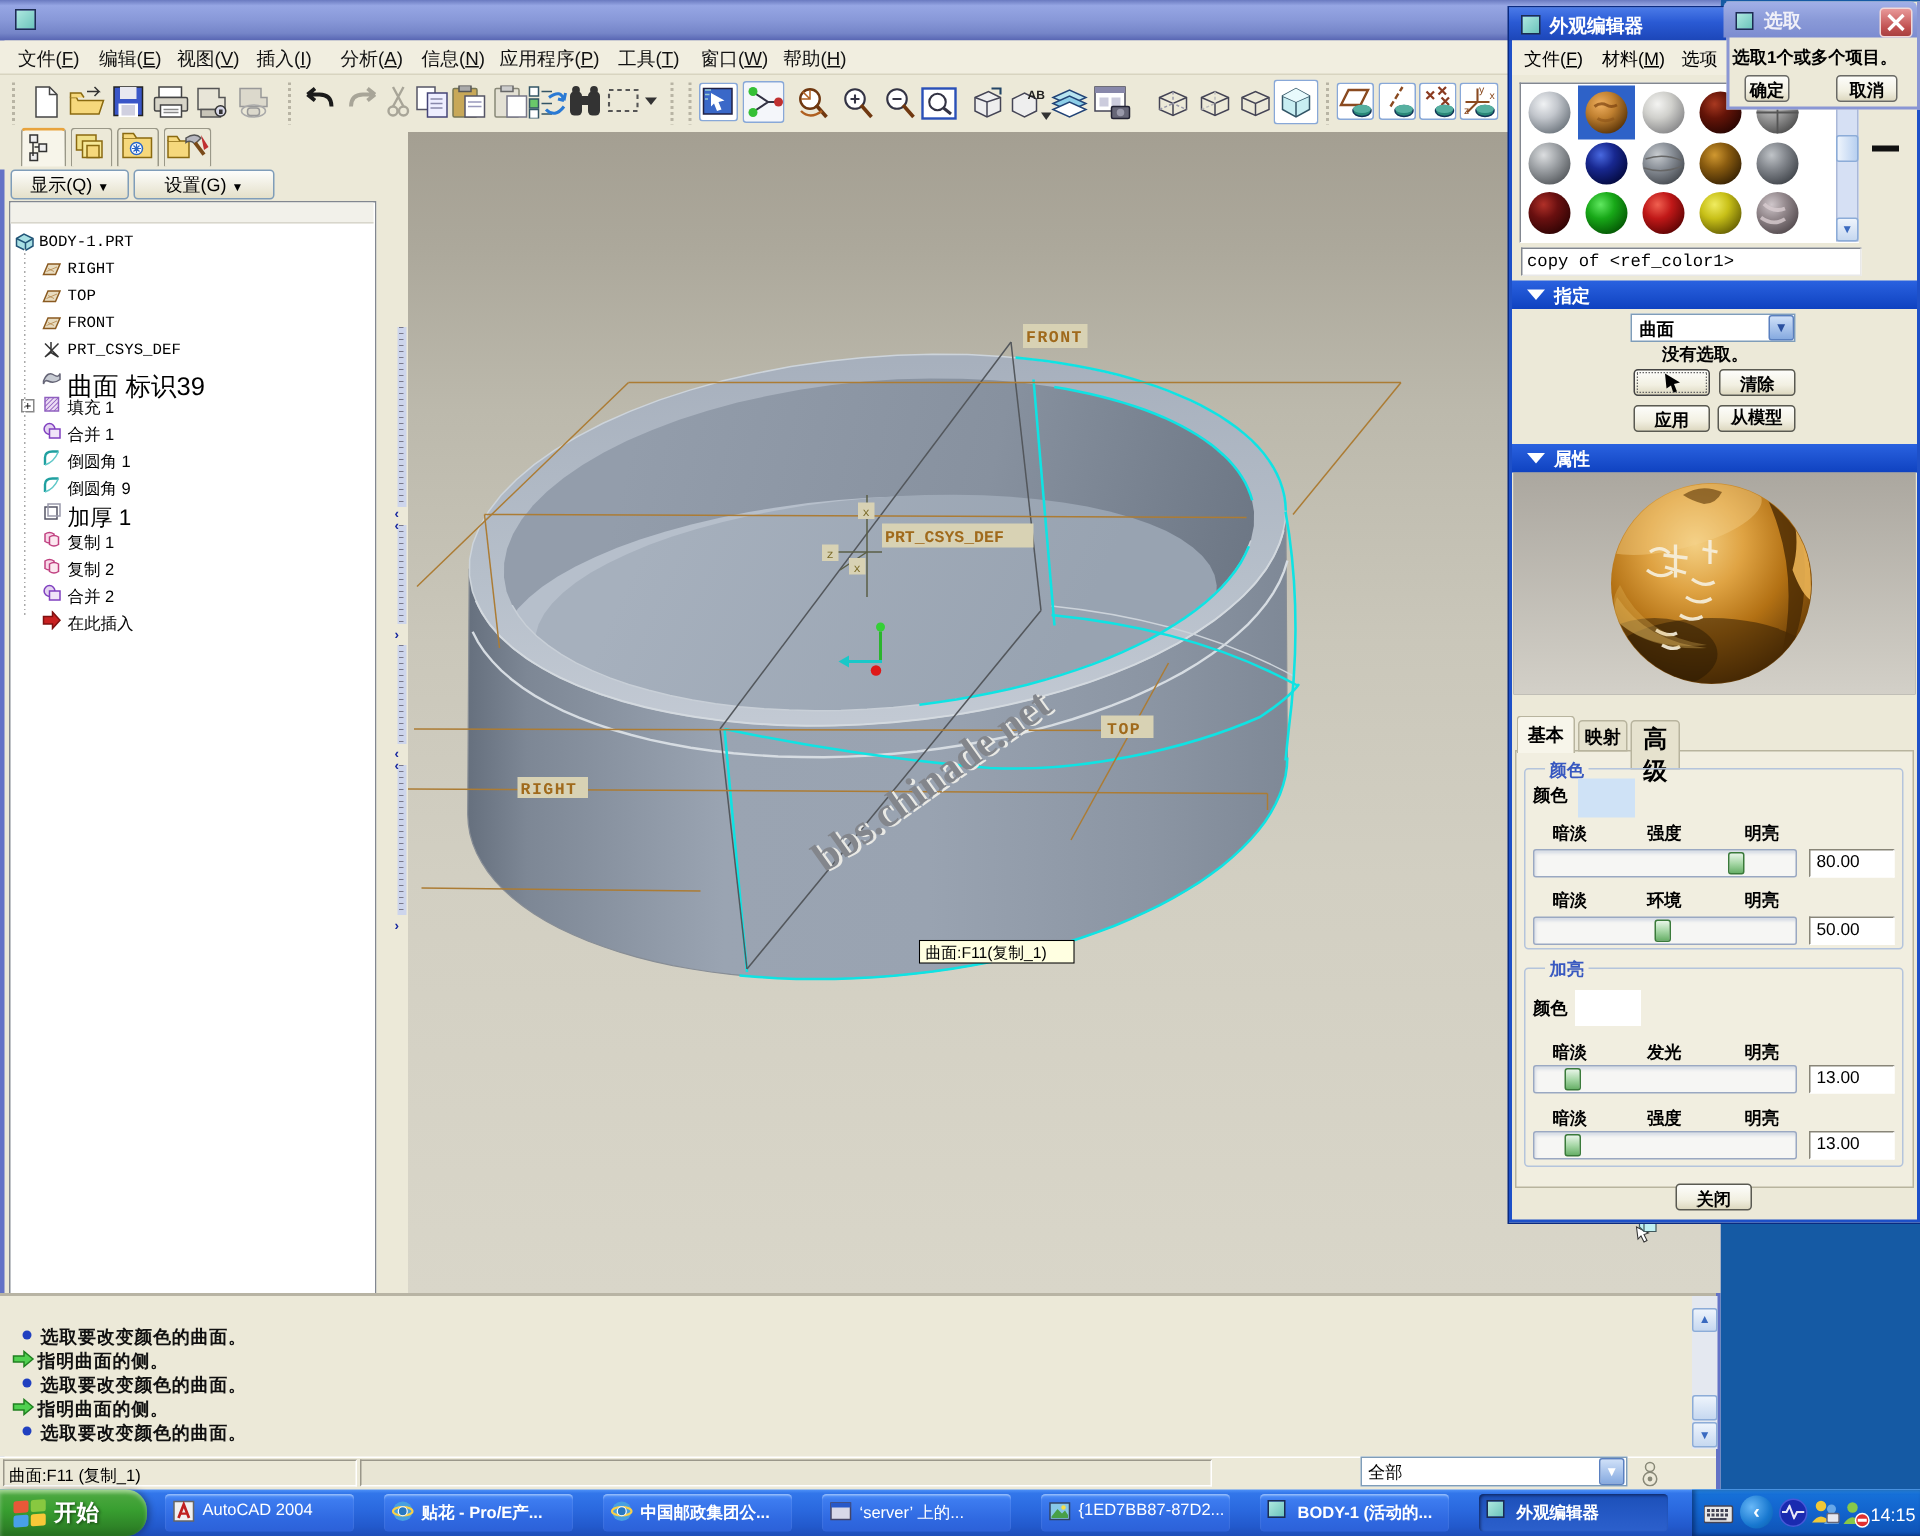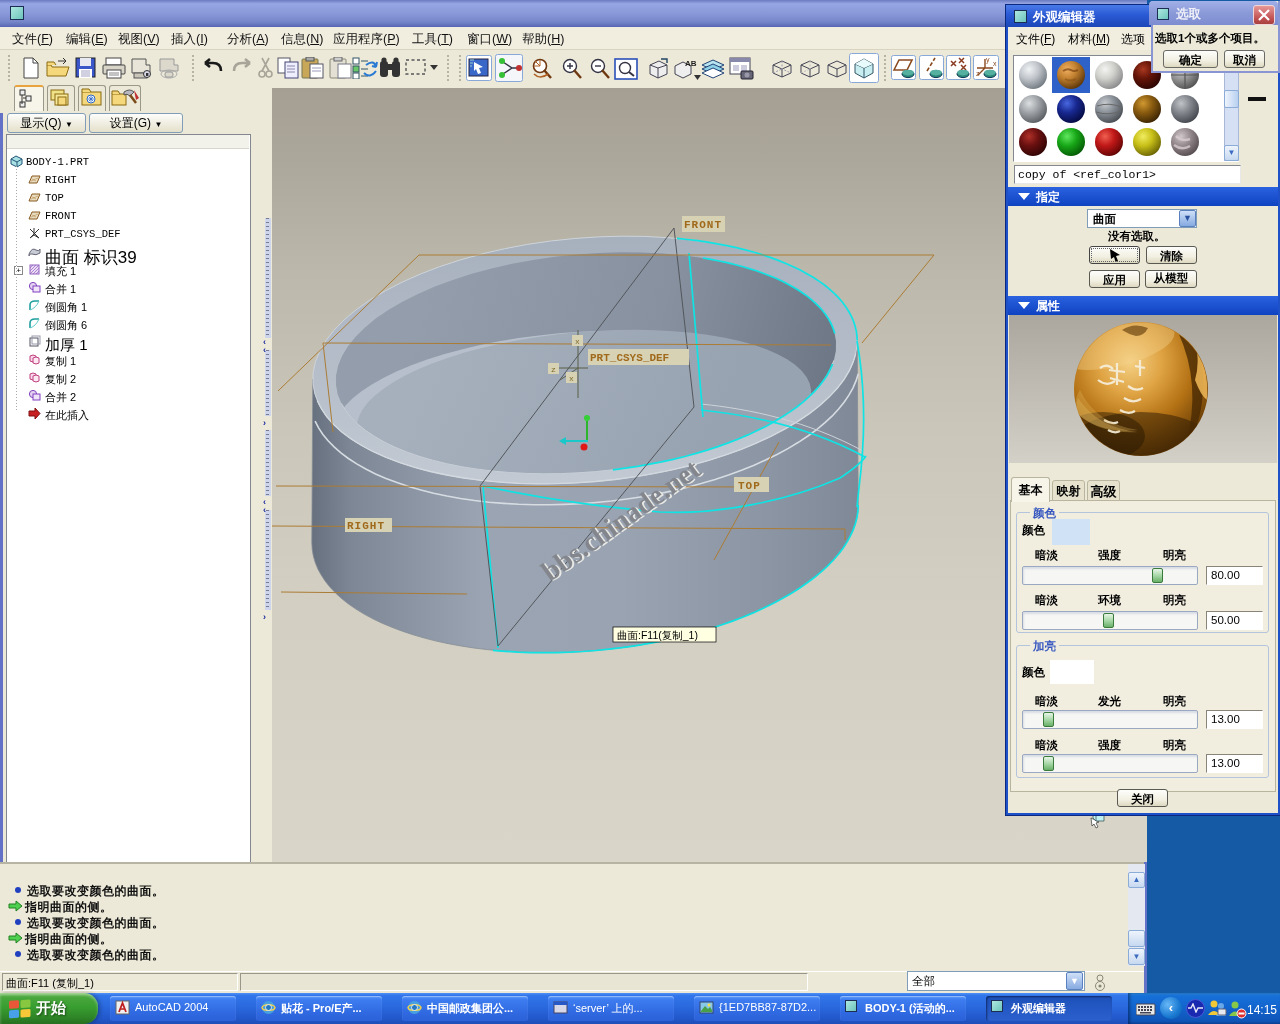--- a/index.html
+++ b/index.html
@@ -335,21 +335,21 @@
     <div class="ti " style="left:45px;top:282px;font-size:11px">合并 1</div>
     <svg class="abs" style="left:28px;top:299px" width="13" height="13" viewBox="0 0 13 13">
       <path d="M2,11 L2,6 Q2,2 7,2 L11,2" fill="none" stroke="#20a0a0" stroke-width="1.6"></path>
       <path d="M2,11 Q8,9 11,2" fill="none" stroke="#60c8c8" stroke-width="1"></path>
     </svg>
     <div class="ti " style="left:45px;top:300px;font-size:11px">倒圆角 1</div>
     <svg class="abs" style="left:28px;top:317px" width="13" height="13" viewBox="0 0 13 13">
       <path d="M2,11 L2,6 Q2,2 7,2 L11,2" fill="none" stroke="#20a0a0" stroke-width="1.6"></path>
       <path d="M2,11 Q8,9 11,2" fill="none" stroke="#60c8c8" stroke-width="1"></path>
     </svg>
-    <div class="ti " style="left:45px;top:318px;font-size:11px">倒圆角 6</div>
+    <div class="ti " style="left:45px;top:318px;font-size:11px">倒圆角 9</div>
     <svg class="abs" style="left:28px;top:335px" width="13" height="13" viewBox="0 0 13 13">
       <rect x="2" y="3" width="8" height="8" fill="#fff" stroke="#556"></rect>
       <rect x="4" y="1" width="8" height="8" fill="none" stroke="#99a"></rect>
     </svg>
     <div class="ti " style="left:45px;top:336px;font-size:15px">加厚 1</div>
     <svg class="abs" style="left:28px;top:353px" width="13" height="13" viewBox="0 0 13 13">
       <path d="M2,3 Q5,1 8,3 L8,8 Q5,10 2,8 Z" fill="#f8d8e8" stroke="#c04080"></path>
       <path d="M5,5 Q8,3 11,5 L11,10 Q8,12 5,10 Z" fill="#fce8f0" stroke="#c04080"></path>
     </svg>
     <div class="ti " style="left:45px;top:354px;font-size:11px">复制 1</div>
@@ -699,21 +699,21 @@
 </g>
 <path d="M1080,390 q16,34 58,40 q-38,4 -60,-16 q-6,-12 2,-24" fill="#e8bc60" opacity="0.3"></path>
 </g>
 <path d="M1078,398 q20,30 60,34 q-36,2 -58,-16 q-6,-8 -2,-18" fill="#e8bc60" opacity="0.35"></path>
 
 </svg>
 
 <div class="abs" style="left:1010px;top:500px;width:266px;height:292px;background:#f1eee0;border:1px solid #b8b49e"></div>
 <div class="abs cjk" style="left:1011px;top:477px;width:39px;height:25px;background:#f7f5ea;border:1px solid #b8b49e;border-bottom:none;border-radius:3px 3px 0 0;font-size:12px;text-align:center;padding-top:4px">基本</div>
 <div class="abs cjk" style="left:1052px;top:480px;width:33px;height:21px;background:#e6e2ce;border:1px solid #b8b49e;border-radius:3px 3px 0 0;font-size:12px;text-align:center;padding-top:2px">映射</div>
-<div class="abs cjk" style="left:1087px;top:480px;width:33px;height:21px;background:#e6e2ce;border:1px solid #b8b49e;border-radius:3px 3px 0 0;font-size:13px;text-align:center;padding-top:2px">高级</div>
+<div class="abs cjk" style="left:1087px;top:480px;width:33px;height:33px;background:#e6e2ce;border:1px solid #b8b49e;border-radius:3px 3px 0 0;font-size:16px;text-align:center;padding-top:2px">高级</div>
 
 <div class="grp" style="left:1016px;top:512px;width:253px;height:121px"></div>
 <div class="grplbl cjk" style="left:1030px;top:506px">颜色</div>
 <div class="abs cjk" style="left:1022px;top:523px;font-size:11.5px">颜色</div>
 <div class="abs" style="left:1052px;top:519px;width:38px;height:26px;background:#cfe2f6"></div>
 <div class="abs cjk" style="left:1035px;top:548px;font-size:11.5px">暗淡</div>
 <div class="abs cjk" style="left:1098px;top:548px;font-size:11.5px">强度</div>
 <div class="abs cjk" style="left:1163px;top:548px;font-size:11.5px">明亮</div>
 <div class="slider" style="left:1022px;top:566px;width:176px"></div>
     <div class="thumb" style="left:1152px;top:568px"></div>
@@ -744,21 +744,21 @@
 
 <div id="seldlg"></div>
     <div id="seldttl" style="left:1149px;top:1px"></div>
 <div class="abs" style="left:1157px;top:8px;width:12px;height:12px;background:linear-gradient(135deg,#aee8e0,#6cc4bc);border:1.5px solid #1c2c52"></div>
 <div class="abs cjk" style="left:1176px;top:6px;color:#f0f0f8;font-size:12.5px">选取</div>
 <div class="abs" style="left:1253px;top:5px;width:22px;height:20px;background:linear-gradient(180deg,#e89898,#c05050 70%,#a84040);border:1px solid #f0d8d8;border-radius:3px"></div>
 <svg class="abs" style="left:1253px;top:5px" width="22" height="20" viewBox="0 0 22 20">
       <path d="M6,5 L16,15 M16,5 L6,15" stroke="#fff" stroke-width="2.2"></path>
     </svg>
 <div class="abs cjk" style="left:1155px;top:31px;font-size:11.5px;white-space:nowrap">选取1个或多个项目。</div>
-<div class="xpbtn cjk" style="left:1163px;top:50px;width:55px;padding-top:2px;border-radius:3px;border-color:#6a6a66">确定</div>
+<div class="xpbtn cjk" style="left:1163px;top:50px;width:30px;padding-top:2px;border-radius:3px;border-color:#6a6a66">确定</div>
 <div class="xpbtn cjk" style="left:1224px;top:50px;width:41px;padding-top:2px;border-radius:3px;border-color:#6a6a66">取消</div>
 <div id="taskbar"></div>
 <div class="abs" style="left:0;top:993px;width:98px;height:31px;background:linear-gradient(180deg,#7bc364 0%,#4aa73e 12%,#389e30 45%,#2e8427 80%,#256f20 100%);border-radius:0 14px 14px 0;box-shadow:inset 0 2px 3px rgba(255,255,255,0.35), 2px 0 4px rgba(0,0,0,0.3)"></div>
 <svg class="abs" style="left:8px;top:998px" width="24" height="22" viewBox="0 0 24 22">
 <g transform="skewY(-4)">
 <rect x="1" y="3" width="10" height="8" rx="1.5" fill="#e85838"></rect>
 <rect x="12.5" y="3" width="10" height="8" rx="1.5" fill="#88c840"></rect>
 <rect x="1" y="12.5" width="10" height="8" rx="1.5" fill="#48a0e8"></rect>
 <rect x="12.5" y="12.5" width="10" height="8" rx="1.5" fill="#f8c838"></rect>
 </g>

